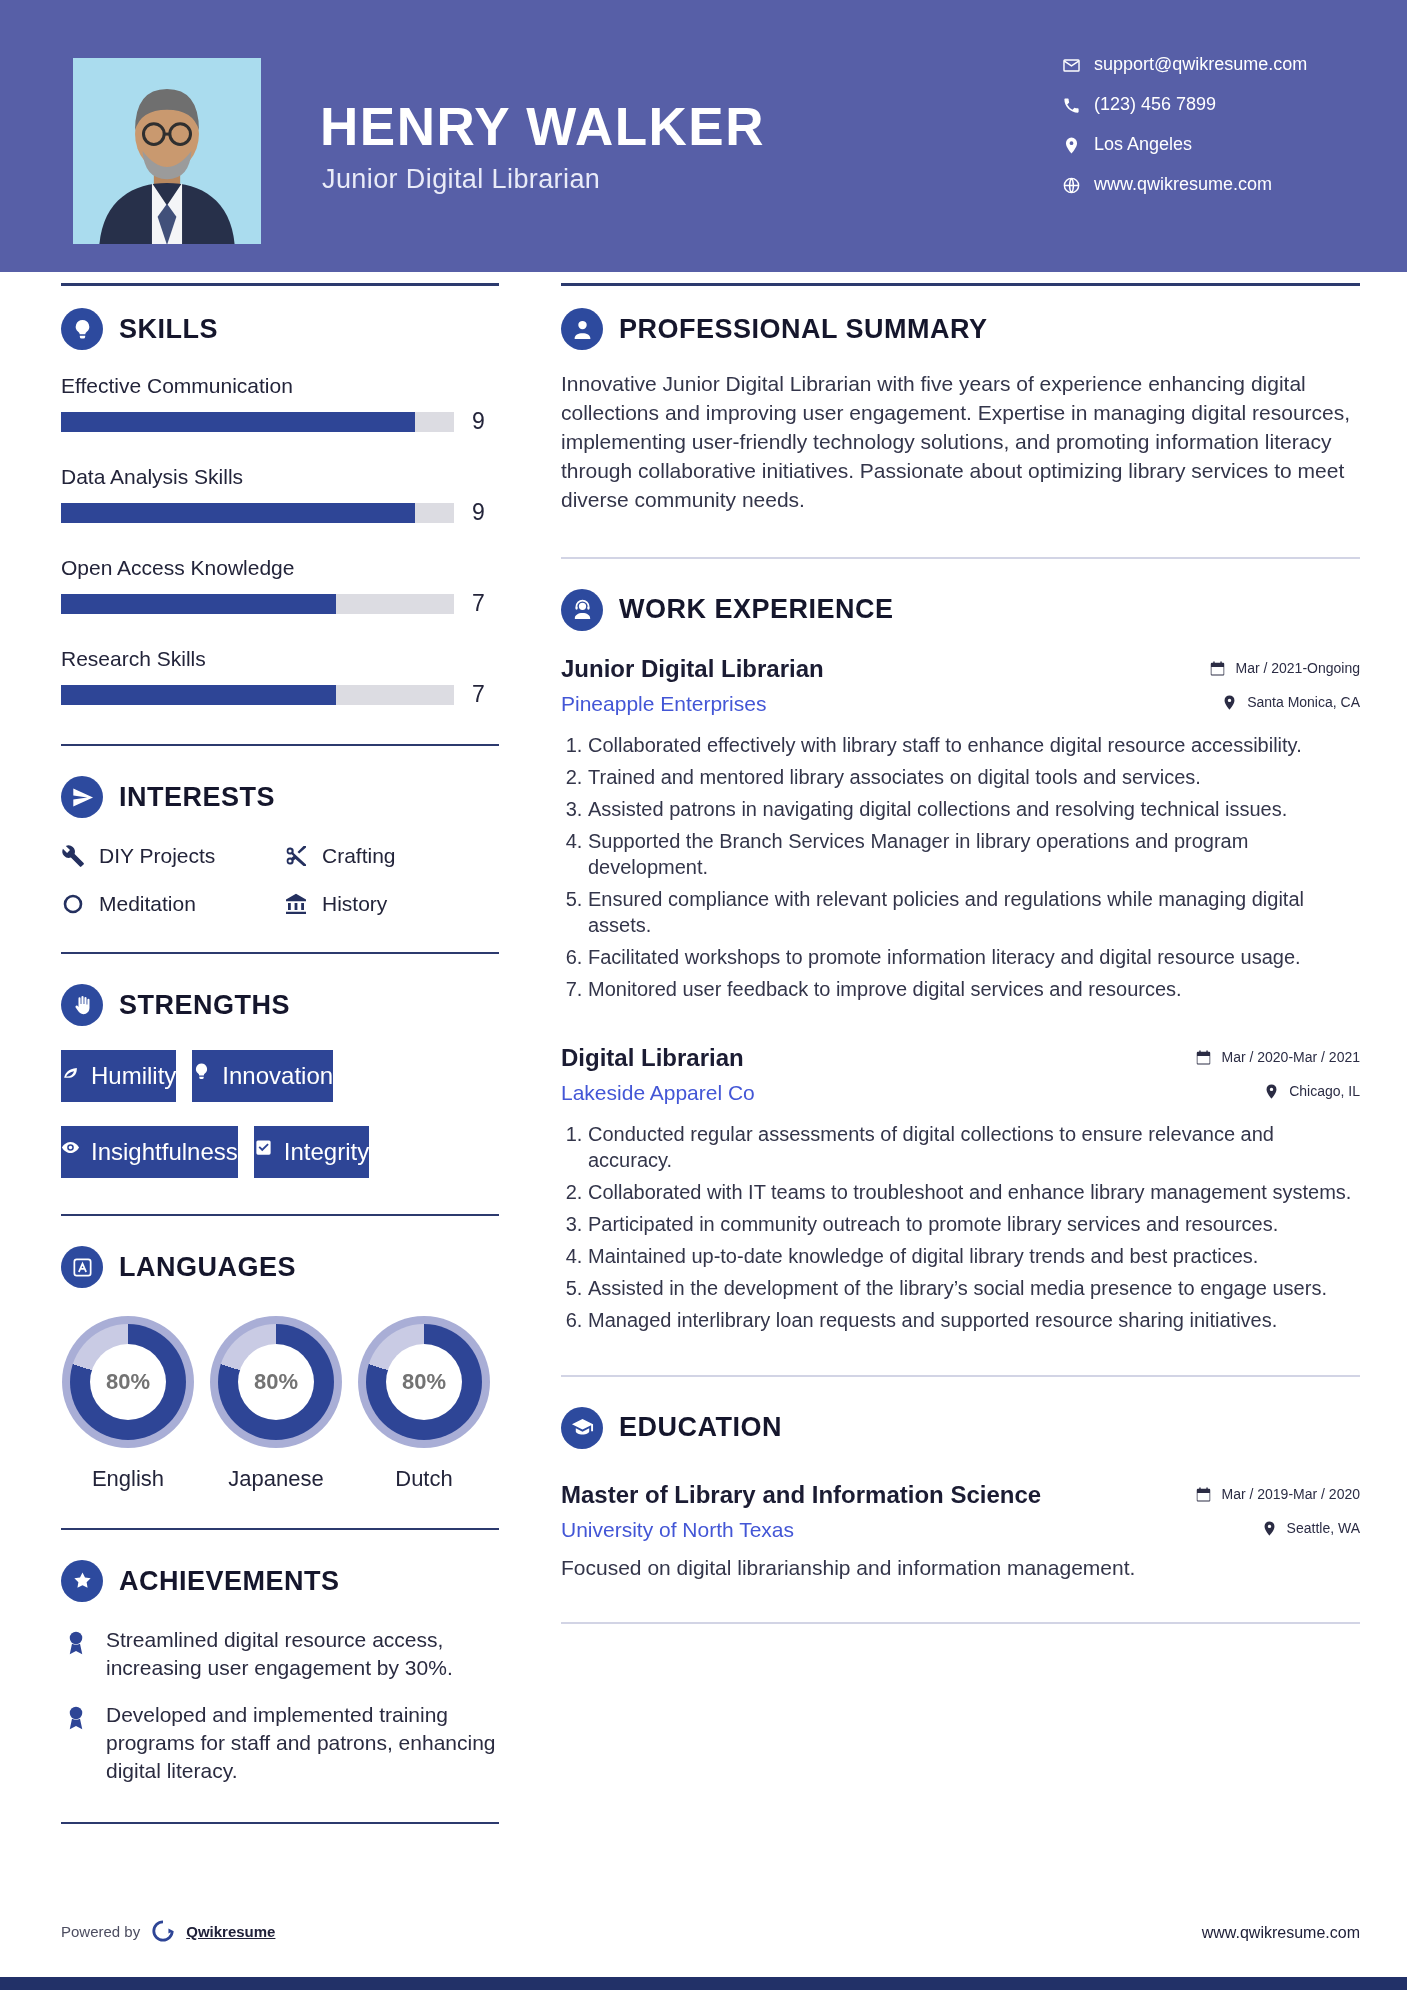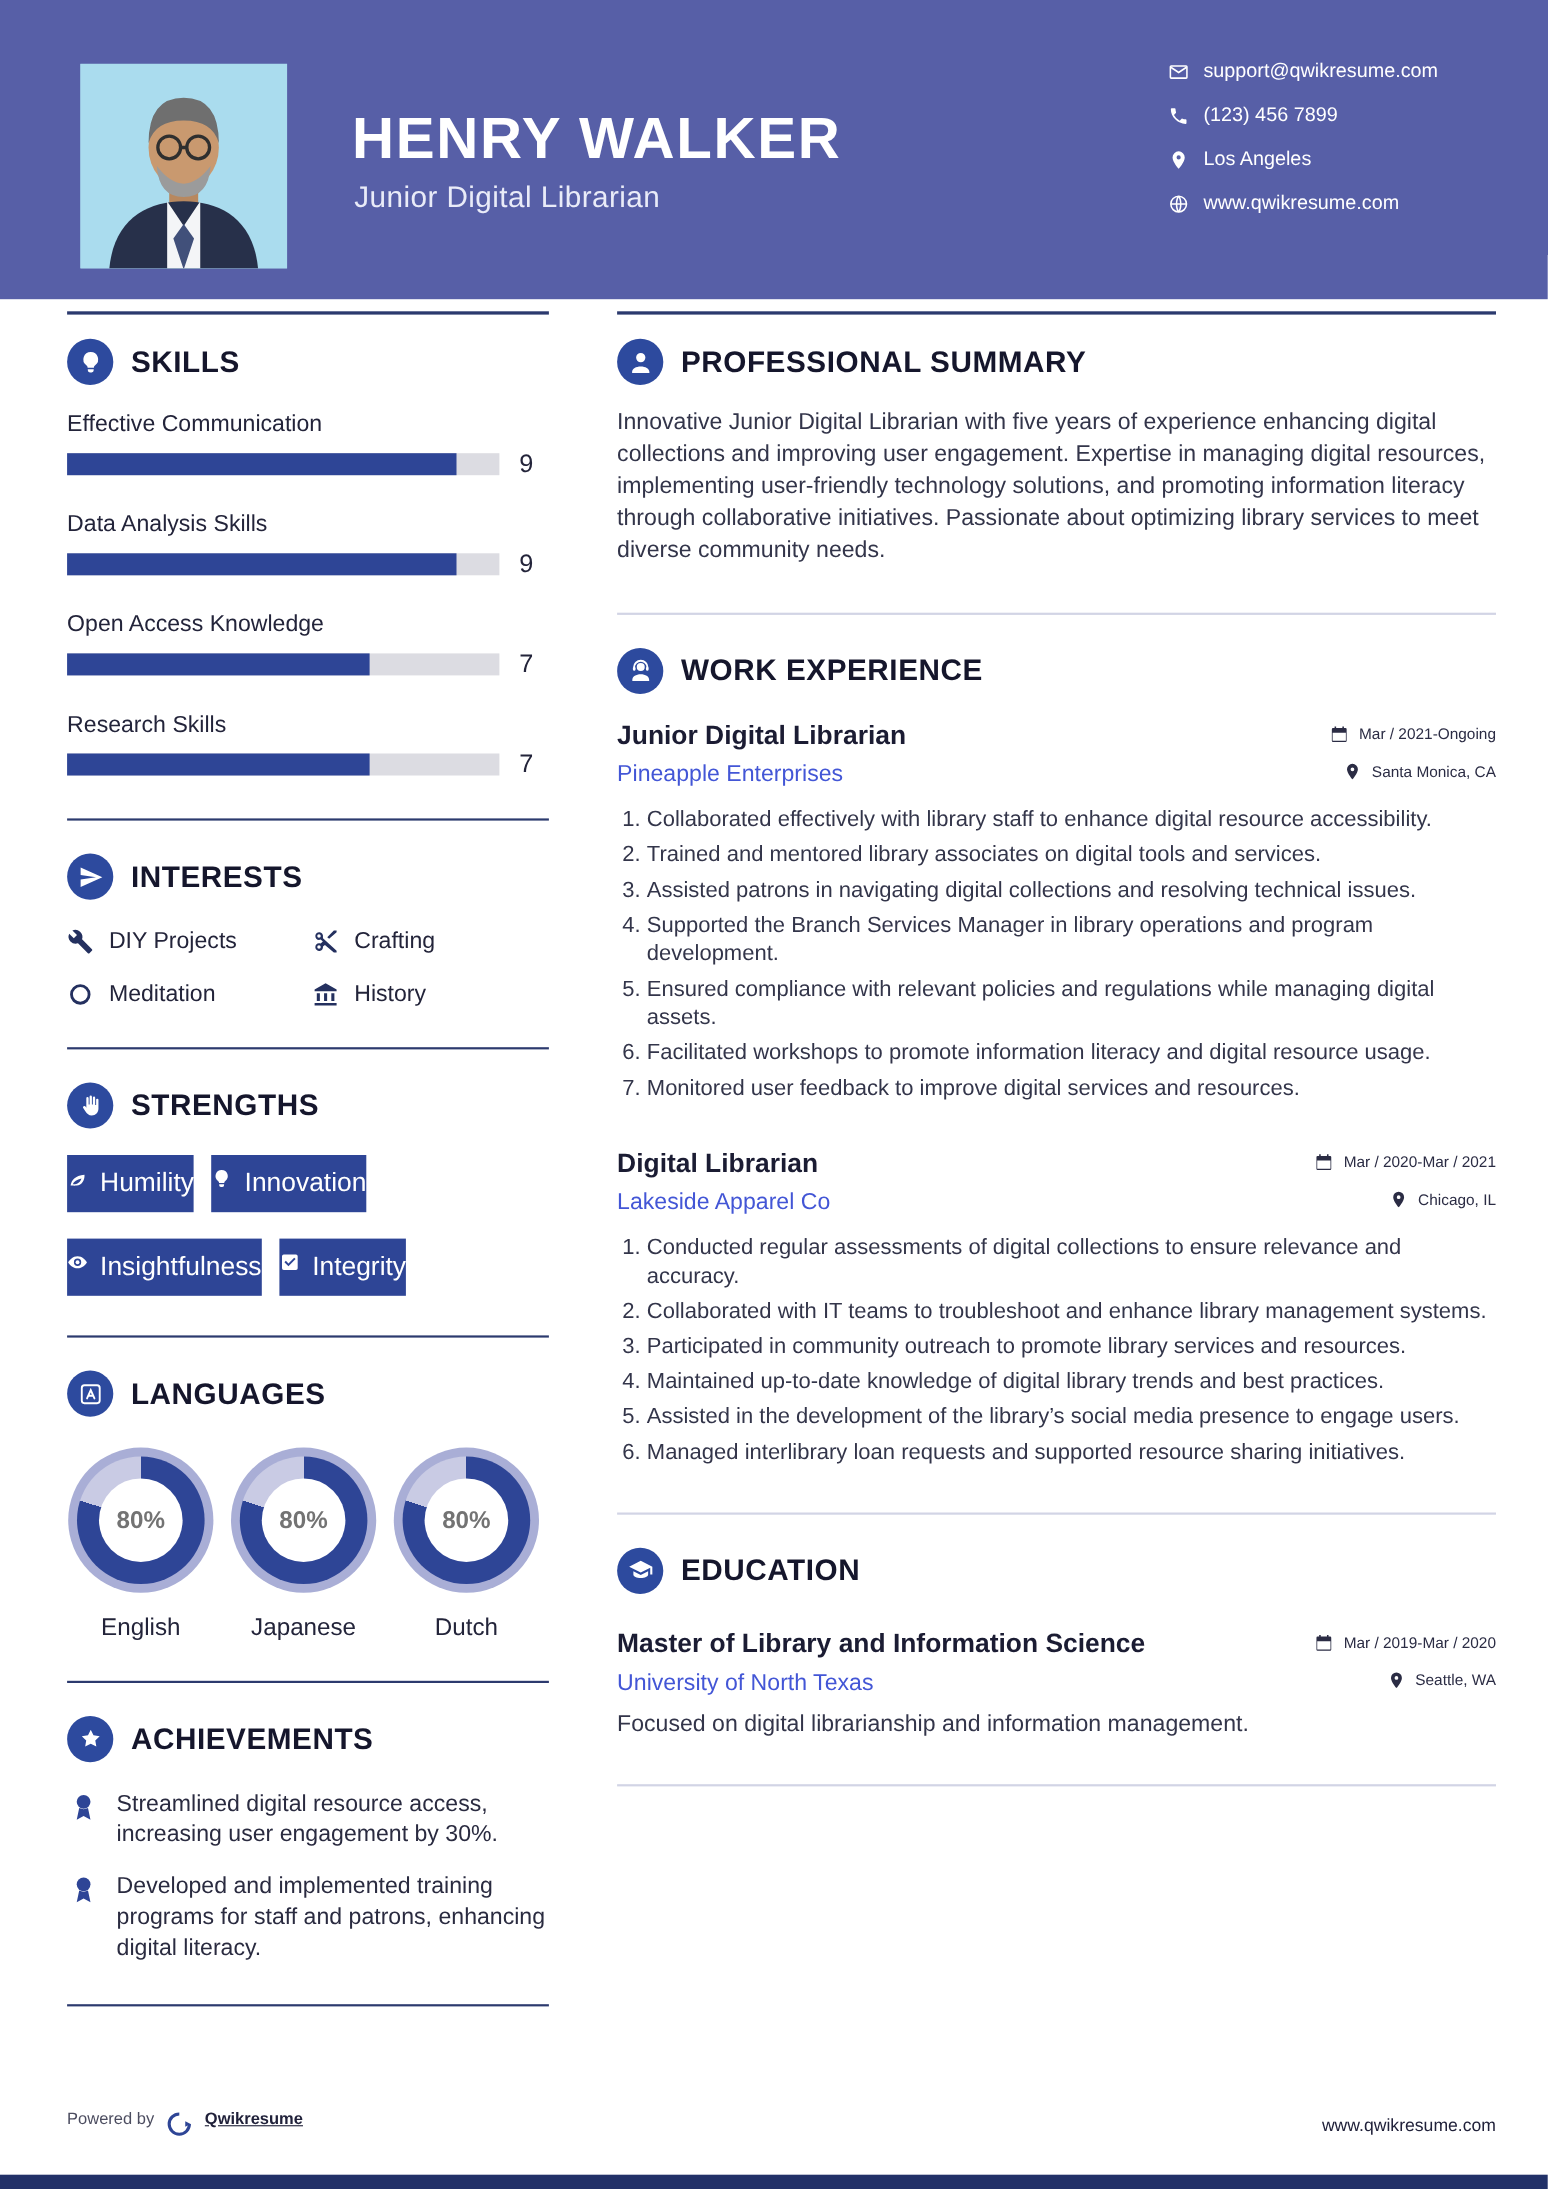--- a/index.html
+++ b/index.html
@@ -73,21 +73,21 @@
   .job h3,.edu h3{font-size:24px;color:#1b1c33}
   .meta{display:flex;align-items:center;gap:9px;font-size:14px;color:#2b2c44;white-space:nowrap}
   .meta .ic{width:17px;height:17px;color:#2b2c44}
   .sub-row{display:flex;justify-content:space-between;align-items:baseline;margin-top:9px}
   .company,.school{font-size:21px;color:var(--link);text-decoration:none;cursor:pointer}
   .job ol{margin:16px 0 0 0;padding-left:27px}
   .job li{font-size:20px;line-height:1.3;color:#33354a;margin-bottom:6px}
   .edu{margin-top:32px}
   .edu-note{margin-top:14px;font-size:21px;color:#33354a}
   
-  .footer-left{position:absolute;left:61px;top:1918px;display:flex;gap:10px}
+  .footer-left{position:absolute;left:61px;top:1918px;display:flex;align-items:center;gap:10px}
   .powered{font-size:15px;color:#4c4d60}
   .logo{width:26px;height:26px;color:var(--accent)}
   .brand{font-size:15px;font-weight:700;color:#20213a;text-decoration:underline;cursor:pointer}
   .footer-right{position:absolute;right:47px;top:1924px;font-size:16px;color:#20213a}
   .bottom-bar{position:absolute;left:0;bottom:0;width:100%;height:13px;background:var(--bottom-bar)}
 </style>
 </head>
 <body>
 
 <div class="page">

